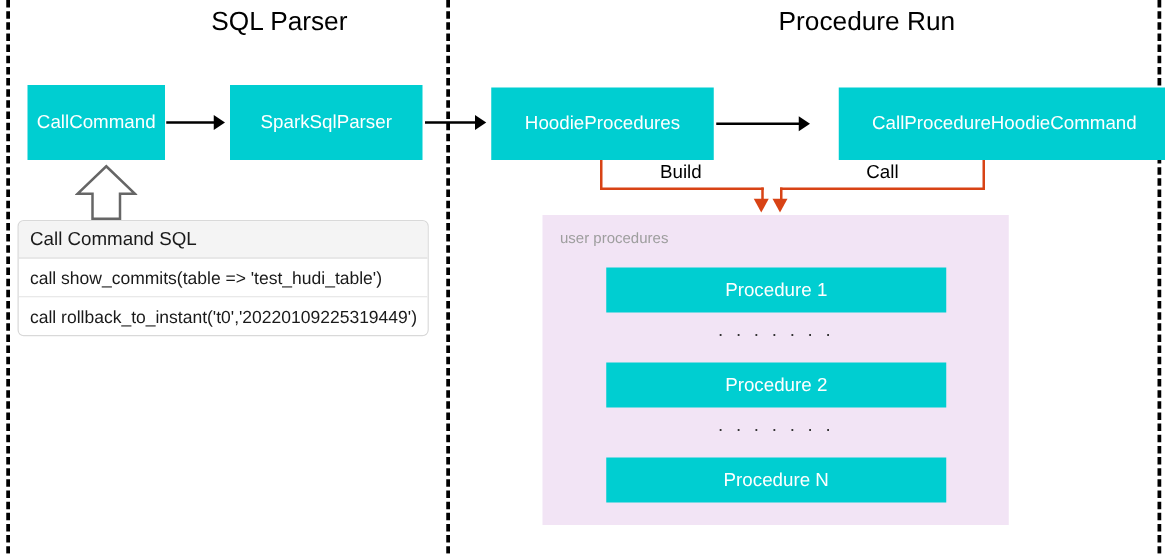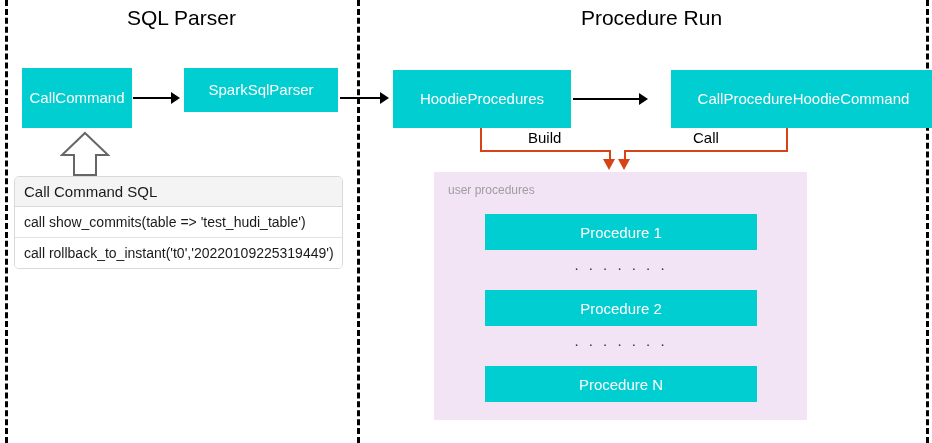--- a/index.html
+++ b/index.html
@@ -30,20 +30,21 @@
   #dash-mid    { left: 357px; }
   #dash-right  { left: 926px; }
 
   
   .section-title {
     position: absolute;
     font-size: 21px;
     color: #000000;
     text-align: center;
     white-space: nowrap;
+    padding-left: 42px;
   }
   #title-sql  { left: 6px;   top: 6px;  width: 351px; }
   #title-proc { left: 367px; top: 6px;  width: 569px; }
 
   
   .teal-box {
     position: absolute;
     background: #00CED1;
     color: #ffffff;
     display: flex;
@@ -52,21 +53,21 @@
     text-align: center;
     font-size: 15px;
     line-height: 1.15;
     box-sizing: border-box;
   }
   #box-call-command {
     left: 22px; top: 68px; width: 110px; height: 60px;
     font-size: 15px;
   }
   #box-spark-parser {
-    left: 184px; top: 68px; width: 154px; height: 44px;
+    left: 184px; top: 68px; width: 154px; height: 60px;
     font-size: 15px;
   }
   #box-hoodie-procedures {
     left: 393px; top: 70px; width: 178px; height: 58px;
     font-size: 15px;
   }
   #box-call-procedure-command {
     left: 653px; top: 70px; width: 265px; height: 58px;
     font-size: 15px;
     margin-left: 18px;

